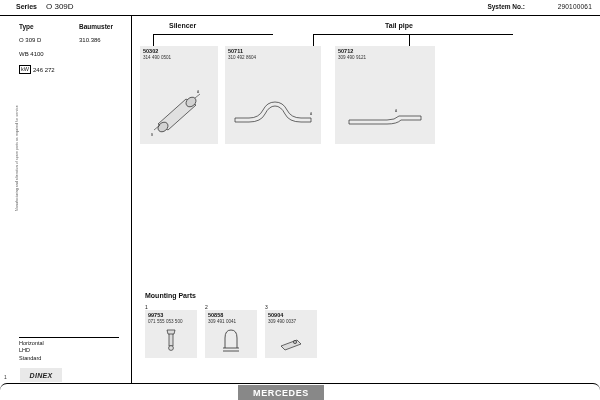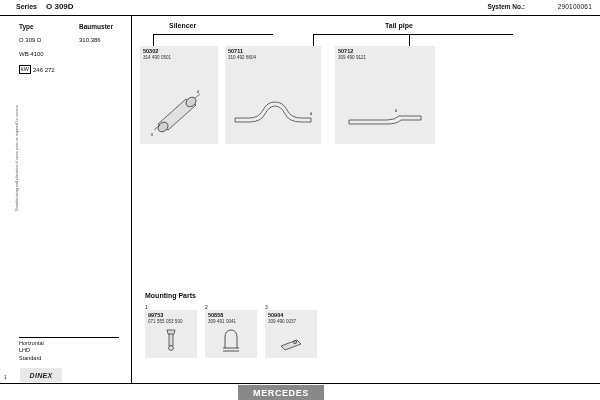--- a/index.html
+++ b/index.html
@@ -33,21 +33,21 @@
   .hdr-series-label {
     position: absolute;
     left: 16px; top: 3px;
     font-size: 7px;
     font-weight: bold;
   }
   .hdr-series-value {
     position: absolute;
     left: 46px; top: 2px;
     font-size: 8px;
-    font-weight: bold;
+    font-weight: normal;
   }
   .hdr-sysno-label {
     position: absolute;
     right: 75px; top: 3px;
     font-size: 6.5px;
     font-weight: bold;
     text-align: right;
   }
   .hdr-sysno-value {
     position: absolute;
@@ -210,20 +210,21 @@
     color: #111;
   }
   
   .footer {
     position: absolute;
     left: 0; bottom: 0;
     width: 600px;
     height: 16px;
     border-top: 1px solid #000;
     background: #fff;
+    border-radius: 7px;
   }
   .footer-brand {
     position: absolute;
     left: 238px; top: 1px;
     width: 86px; height: 15px;
     background: #888;
     color: #fff;
     font-size: 9px;
     font-weight: bold;
     letter-spacing: 0.6px;

